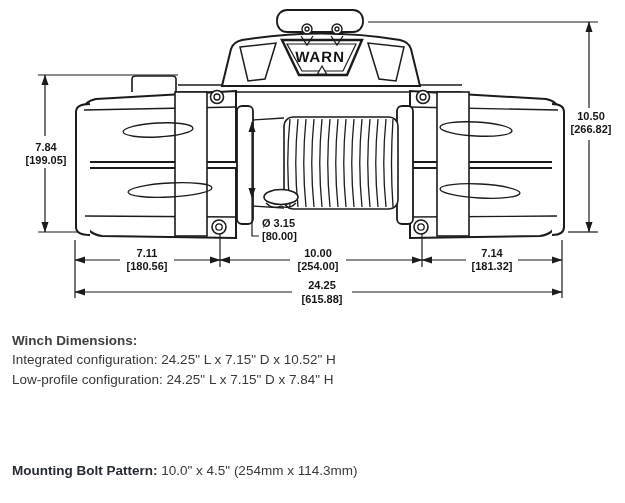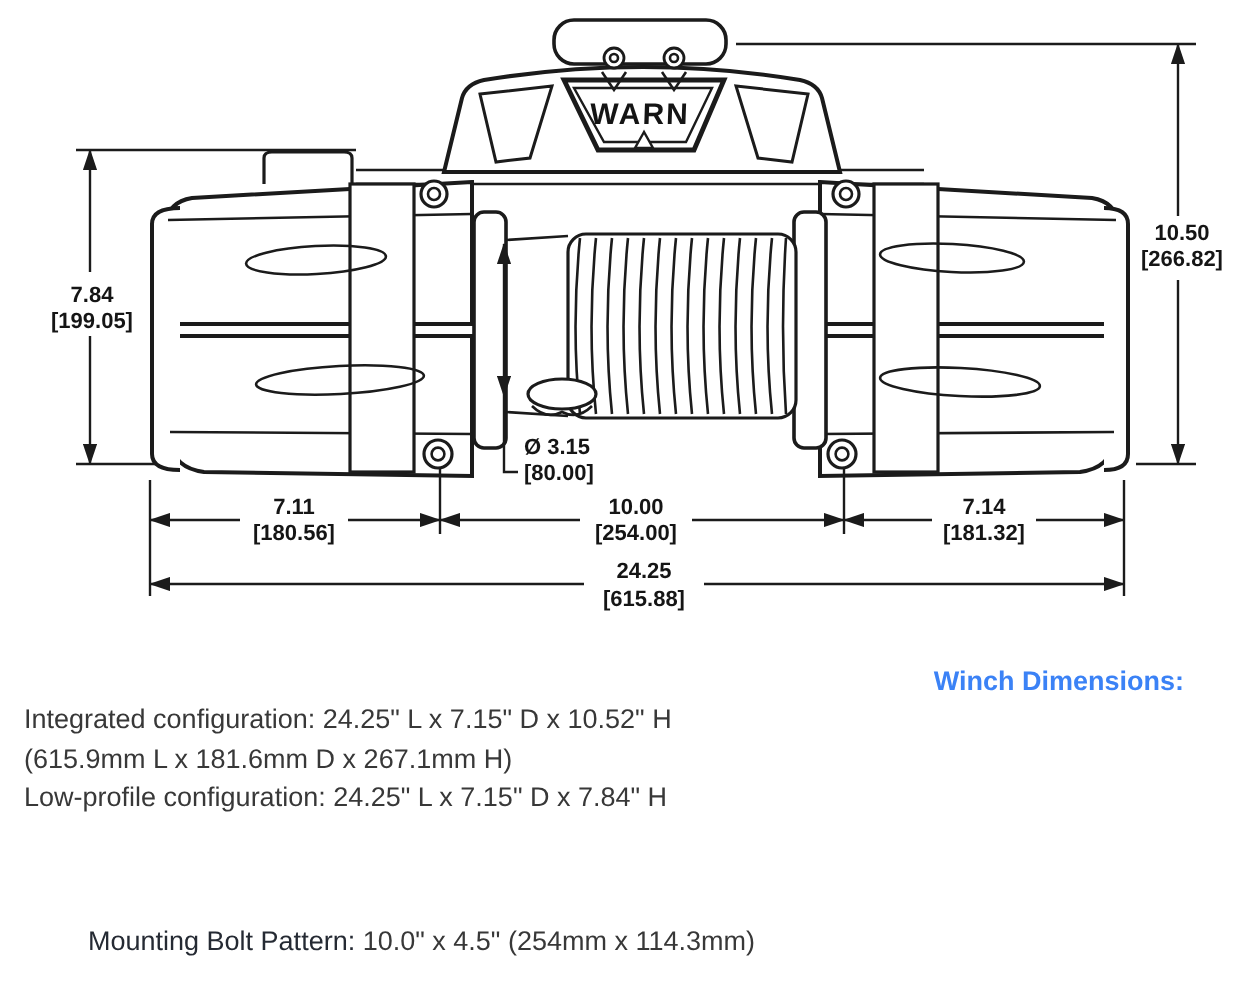--- a/index.html
+++ b/index.html
@@ -3,23 +3,23 @@
 <meta charset="utf-8">
 <style>
   html,body{margin:0;padding:0;background:#ffffff;}
   .page{position:relative;width:625px;height:503px;background:#ffffff;overflow:hidden;
         font-family:"Liberation Sans", sans-serif;}
   .drawing{position:absolute;left:0;top:0;}
   svg text{font-family:"Liberation Sans", sans-serif;font-size:11px;font-weight:bold;fill:#151515;}
   svg text.logo{font-size:15px;font-weight:bold;letter-spacing:1px;fill:#141414;}
   .specs{position:absolute;left:12px;top:331px;width:580px;color:#383838;
          font-size:13.5px;line-height:19.4px;}
-  .specs .hd{font-weight:bold;color:#3b82f6;text-align:right;}
+  .specs .hd{font-weight:bold;color:#404040;}
   .mount{position:absolute;left:12px;top:463px;width:580px;color:#383838;font-size:13.5px;}
-  .mount .hd{font-weight:normal;color:#252a33;margin-left:32px;}
+  .mount .hd{font-weight:bold;color:#252a33;}
 </style>
 </head>
 <body>
 
 <div class="page">
 
   <svg class="drawing" width="625" height="335" viewBox="0 0 625 335">
     <defs>
       <marker id="arr" markerWidth="9" markerHeight="6" refX="8.5" refY="3" orient="auto">
         <path d="M0,0 L9,3 L0,6 Z" fill="#1b1b1b"></path>
@@ -184,21 +184,20 @@
         <line x1="352" y1="292" x2="562" y2="292" marker-end="url(#arr)"></line>
         <text x="322" y="289" text-anchor="middle" stroke="none">24.25</text>
         <text x="322" y="303" text-anchor="middle" stroke="none">[615.88]</text>
       </g>
     </g>
   </svg>
 
   <div class="specs">
     <div class="hd">Winch Dimensions:</div>
     <div>Integrated configuration: 24.25" L x 7.15" D x 10.52" H</div>
-    <div>(615.9mm L x 181.6mm D x 267.1mm H)</div>
     <div>Low-profile configuration: 24.25" L x 7.15" D x 7.84" H</div>
   </div>
 
   <div class="mount">
     <span class="hd">Mounting Bolt Pattern:</span>
     <span>10.0" x 4.5" (254mm x 114.3mm)</span>
   </div>
 
 </div>
 

